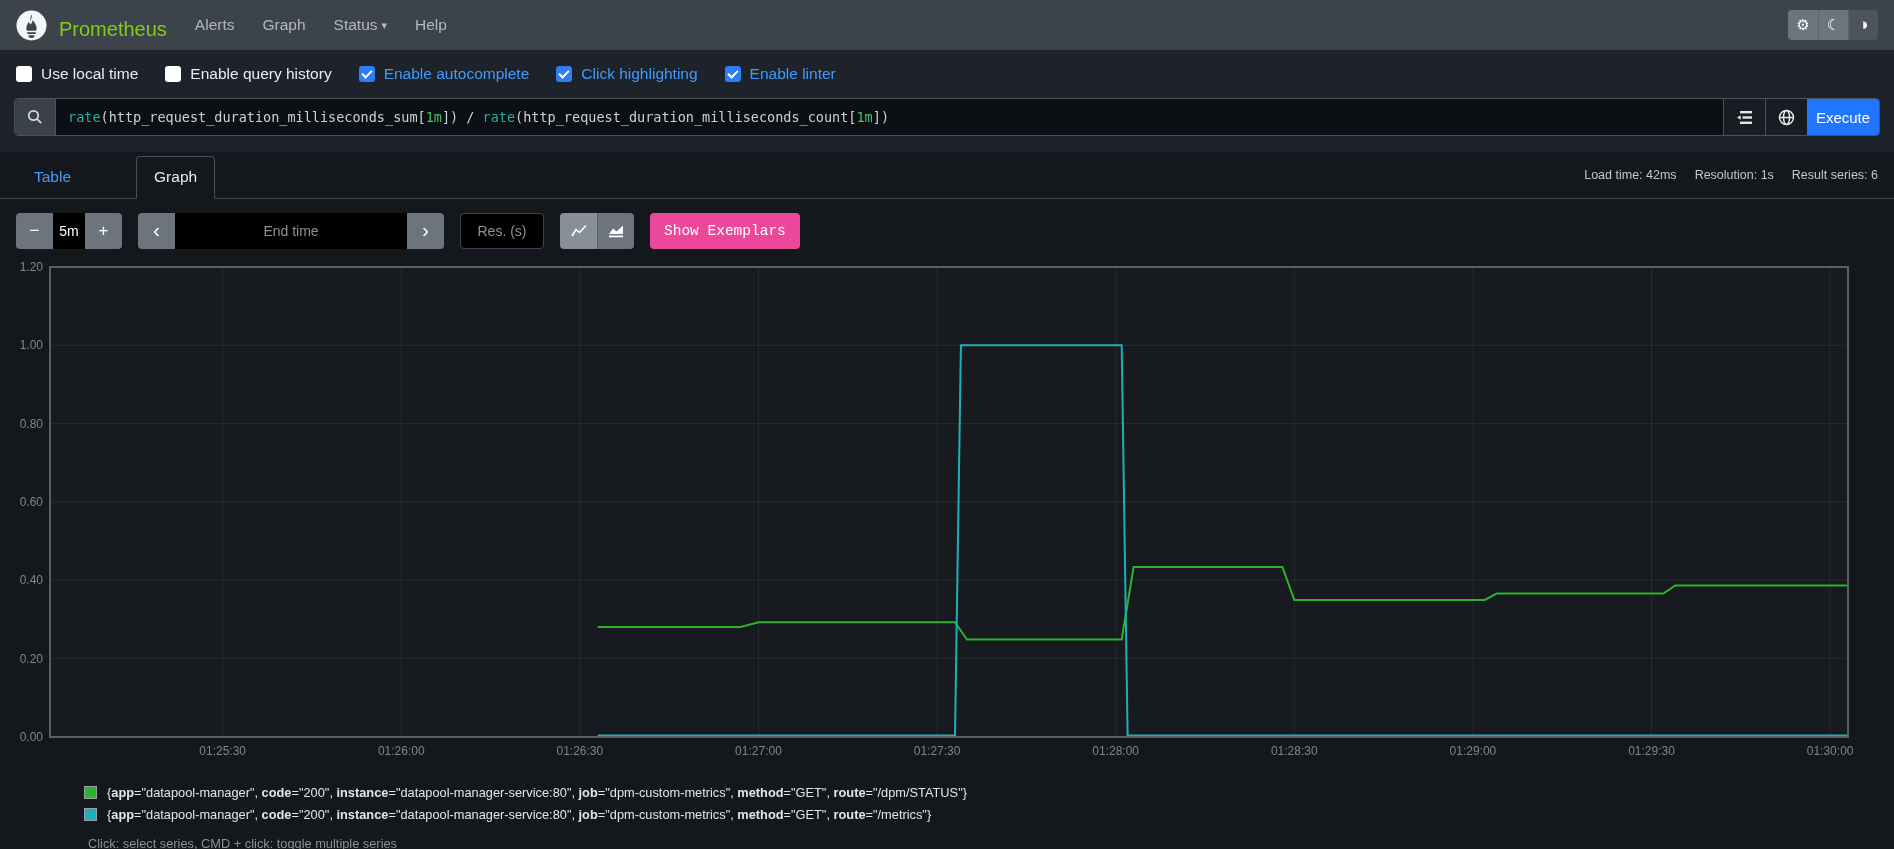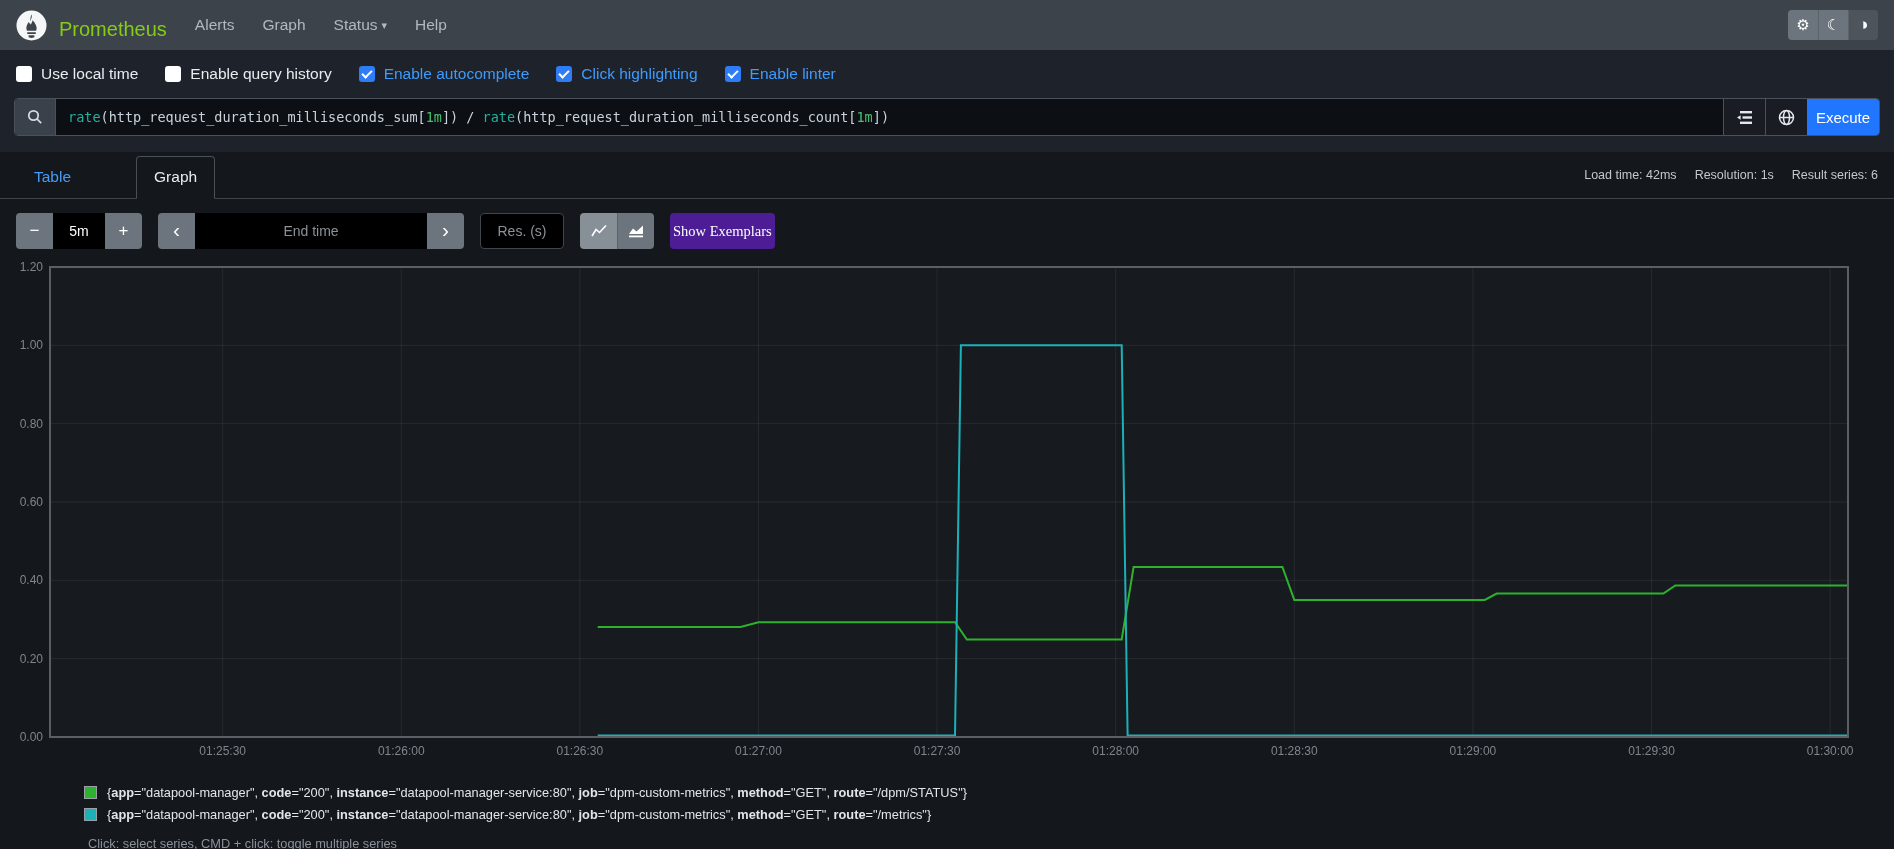--- a/index.html
+++ b/index.html
@@ -43,28 +43,28 @@
   .tab.active { color:#e8ecf0; background:#14171c; border-color:#4a5058; border-bottom:1px solid #14171c; }
   .stats { display:flex; gap:18px; font-size:12.5px; font-weight:500; color:#c2c8ce; }
 
   
   .controls { display:flex; gap:16px; margin:14px 16px 10px; height:36px; }
   .grp { display:flex; border-radius:4px; overflow:hidden; }
   .gbtn { background:#6c757d; color:#fff; width:37px; display:flex; align-items:center; justify-content:center; font-size:17px; cursor:pointer; border:none; font-family:inherit; }
   .gbtn.chev { font-size:21px; padding-bottom:3px; }
   .ginput { background:#000; color:#fff; border:none; text-align:center; font-size:14px; font-family:inherit; outline:none; }
   .ginput::placeholder { color:#8b9299; }
-  #range-input { width:52px; }
+  #range-input { width:32px; }
   #time-input  { width:232px; }
   .res-input { width:84px; background:#000; border:1px solid #3f454d; border-radius:4px; color:#fff; text-align:center; font-size:14px; font-family:inherit; outline:none; }
   .res-input::placeholder { color:#8b9299; }
   .ibtn { width:37px; background:#6c757d; display:flex; align-items:center; justify-content:center; cursor:pointer; }
   .ibtn.active { background:#878f97; }
   .ibtn + .ibtn { border-left:1px solid #5b636a; }
-  .exemplars { background:#4c1d95; color:#fff; border:none; border-radius:4px; padding:0 3px; font-size:14.5px; cursor:pointer; font-family:Liberation Serif, serif; }
+  .exemplars { background:#ec4899; color:#fff; border:none; border-radius:4px; padding:0 14px; font-size:14.5px; cursor:pointer; font-family:Liberation Mono, monospace; }
 
   
   .chart-wrap { position:relative; margin:0 16px; height:510px; }
   .chart-wrap svg { position:absolute; inset:0; }
 
   
   .legend { margin:16px 0 0 84px; display:flex; flex-direction:column; gap:7px; font-size:12.8px; color:#e2e6ea; }
   .legend-item { display:flex; align-items:center; gap:10px; cursor:pointer; }
   .swatch { width:13px; height:13px; border:1px solid #9aa0a6; flex:none; }
   .legend-item b { font-weight:700; }

